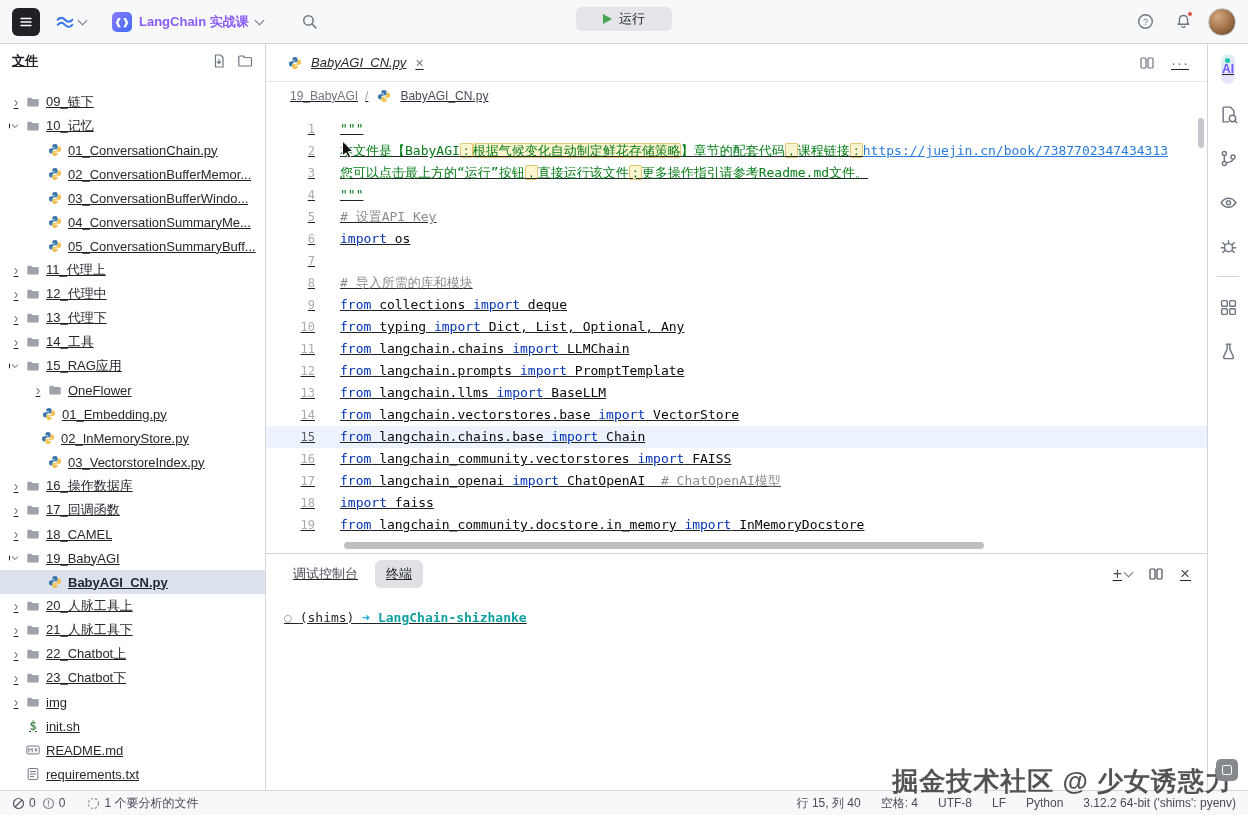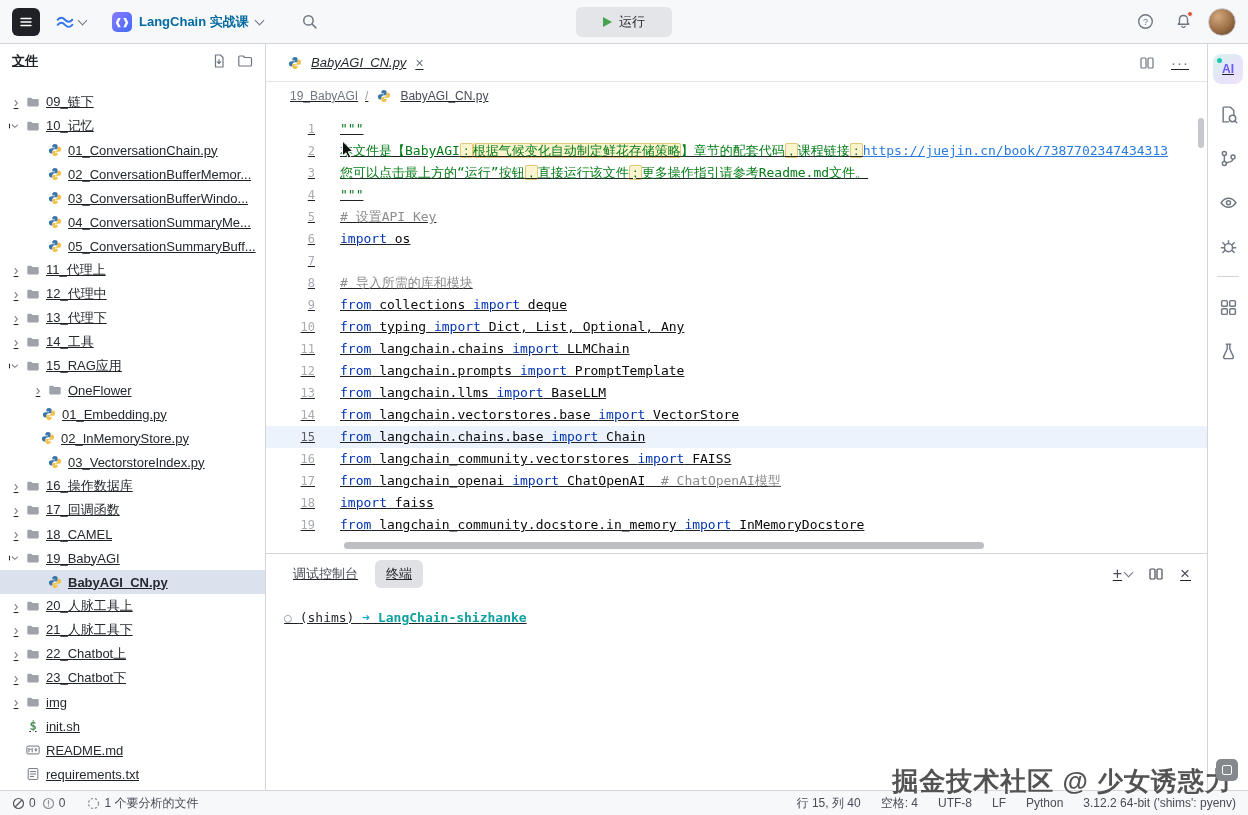--- a/index.html
+++ b/index.html
@@ -12,25 +12,25 @@
   .topbar { height:44px; background:#f7f8fa; border-bottom:1px solid #d3d5db;
             display:flex; align-items:center; padding:0 12px; gap:10px; position:relative; }
   .menu-btn { width:28px; height:28px; border-radius:6px; background:#1f2126;
               display:flex; align-items:center; justify-content:center; cursor:pointer; }
   .logo-widget { display:flex; align-items:center; gap:3px; cursor:pointer; padding:2px 4px; }
   .chev-down { width:7px; height:7px; border-right:1.5px solid #6e7681; border-bottom:1.5px solid #6e7681;
                transform:rotate(45deg); margin-top:-3px; display:inline-block; }
   .project-widget { display:flex; align-items:center; gap:7px; padding:3px 6px; border-radius:6px; cursor:pointer; margin-left:6px; }
   .project-ic { width:20px; height:20px; border-radius:5px; background:linear-gradient(135deg,#8a7bff,#3f6af5);
                 color:#fff; font-size:9px; display:flex; align-items:center; justify-content:center; font-weight:bold; }
-  .project-name { font-weight:bold; font-size:13px; color:#0369a1; }
+  .project-name { font-weight:bold; font-size:13px; color:#8b5cf6; }
   .tb-icon { width:26px; height:26px; display:flex; align-items:center; justify-content:center;
              border-radius:5px; cursor:pointer; }
   .search-btn { margin-left:18px; }
-  .run-pill { position:absolute; left:50%; transform:translateX(-50%); top:7px; height:30px;
+  .run-pill { position:absolute; left:50%; transform:translateX(-50%); top:7px; height:24px;
               background:#e3e5e8; border-radius:6px; display:flex; align-items:center; gap:7px;
               padding:0 27px; cursor:pointer; }
   .play-tri { width:0; height:0; border-left:9px solid #47a34f; border-top:5.5px solid transparent;
               border-bottom:5.5px solid transparent; }
   .run-label { font-size:13px; color:#24292f; }
   .topbar-right { margin-left:auto; display:flex; align-items:center; gap:12px; }
   .bell-wrap { position:relative; }
   .bell-dot { position:absolute; top:2px; right:3px; width:6px; height:6px; border-radius:50%;
               background:#e0523e; border:1px solid #f7f8fa; }
   .avatar { width:28px; height:28px; border-radius:50%; cursor:pointer;
@@ -97,21 +97,21 @@
   .plus-ic { display:flex; align-items:center; gap:3px; cursor:pointer; color:#494b57; font-size:16px; }
   .term-body { flex:1; padding:16px 18px; font-family:"DejaVu Sans Mono", monospace; font-size:13px; }
   .pt-dim { color:#9aa0a8; }
   .pt-plain { color:#1f2328; }
   .pt-arrow { color:#19a7ce; font-weight:bold; }
   .pt-dir { color:#0e9f9f; font-weight:bold; }
 
   
   .rail { width:41px; border-left:1px solid #d3d5db; background:#fff; display:flex; flex-direction:column;
           align-items:center; padding-top:10px; gap:16px; }
-  .ai-btn { width:30px; height:30px; border-radius:8px; cursor:pointer; position:relative;
+  .ai-btn { width:14px; height:30px; border-radius:8px; cursor:pointer; position:relative;
             background:linear-gradient(135deg,#d9f5ec 0%, #e6e2fb 60%, #efe7fa 100%);
             display:flex; align-items:center; justify-content:center;
             font-weight:bold; font-size:12px; color:#6b57ff; }
   .ai-btn::before { content:""; position:absolute; top:4px; left:4px; width:5px; height:5px;
                     border-radius:50%; background:#18c6b2; }
   .rail-btn { width:28px; height:28px; display:flex; align-items:center; justify-content:center;
               border-radius:5px; cursor:pointer; }
   .rail-divider { width:22px; height:1px; background:#d3d5db; }
 
   

